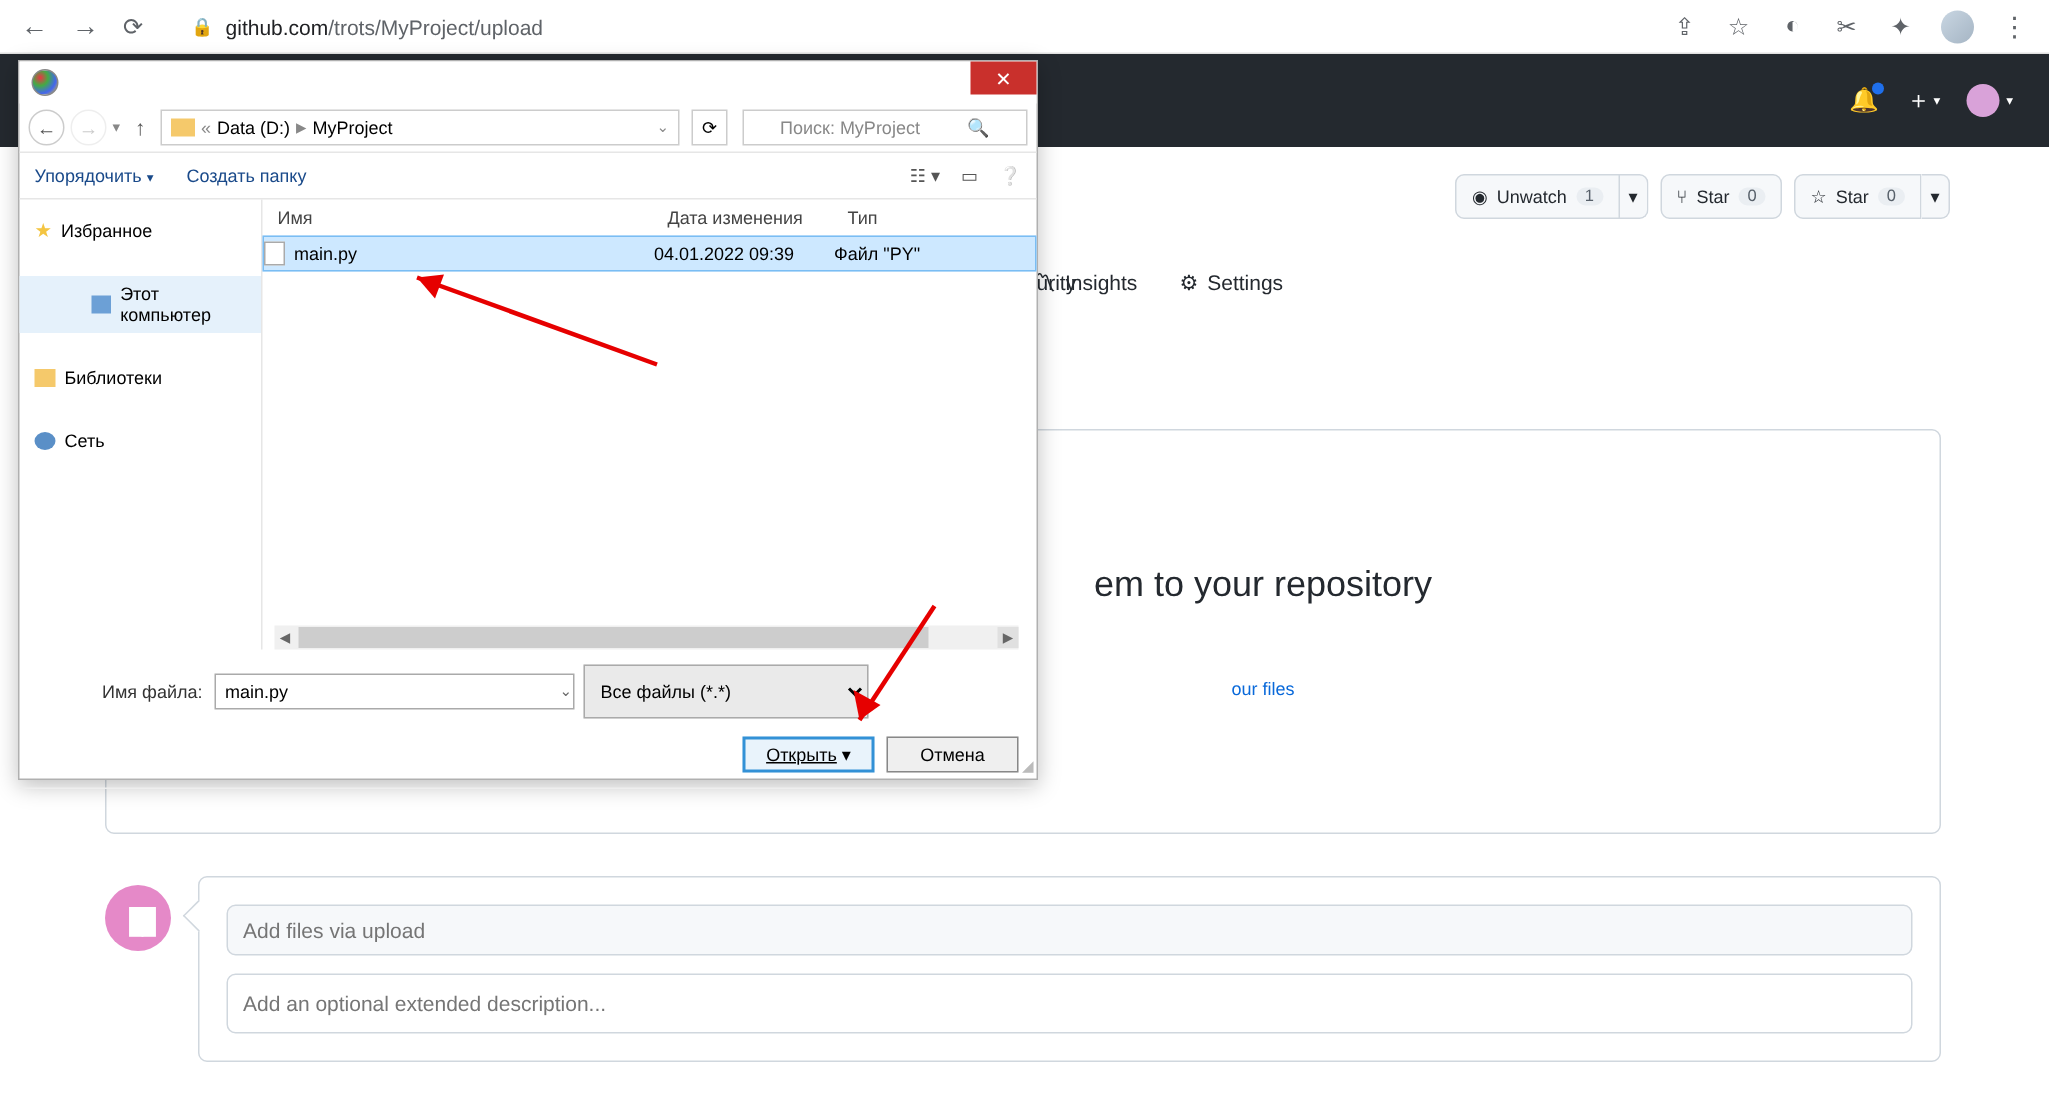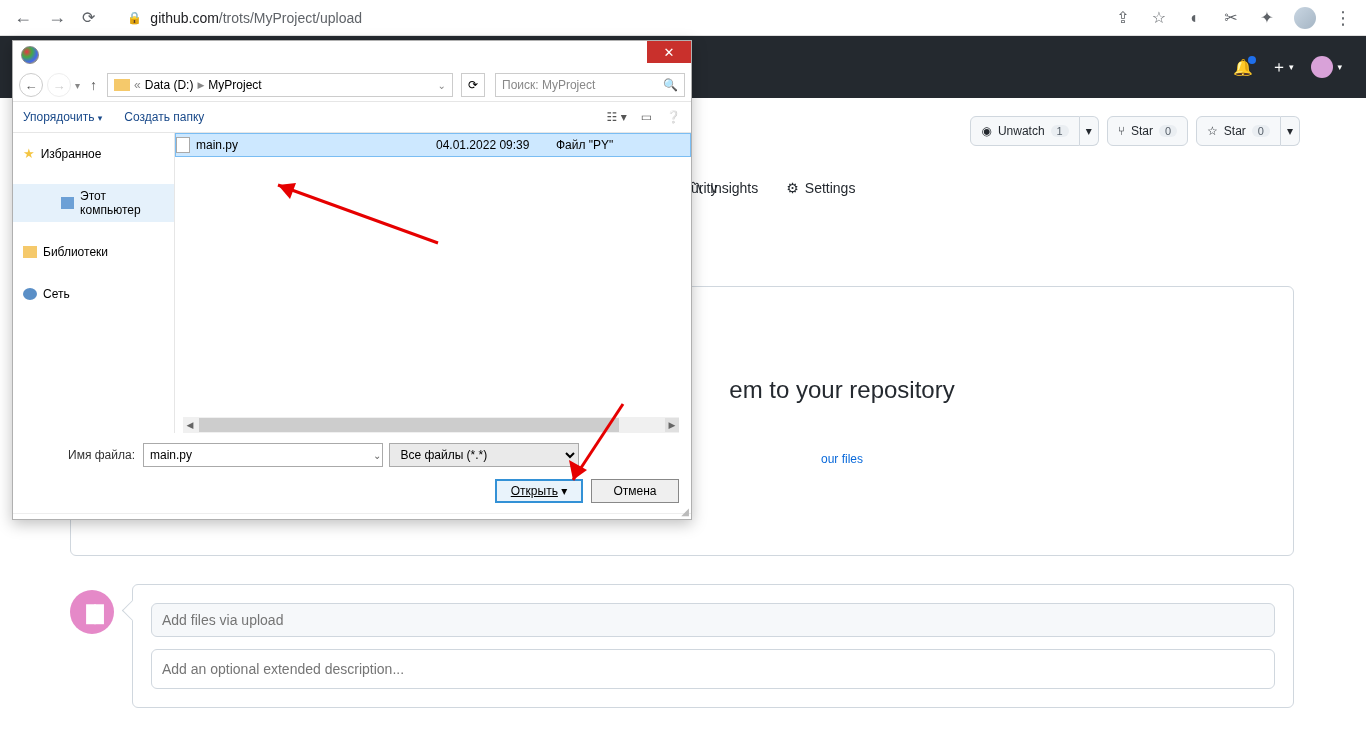--- a/index.html
+++ b/index.html
@@ -62,21 +62,21 @@
   .fd-title-text { flex:1; text-align:center; font-size:13px; color:#333;}
   .fd-close { position:absolute; right:0; top:0; width:44px; height:22px; background:#c9302c; color:#fff; display:flex;align-items:center;justify-content:center; font-size:13px; cursor:pointer;}
   .fd-nav { height:32px; display:flex; align-items:center; padding: 0 6px; gap:4px; }
   .fd-navbtn { width:24px;height:24px;border:1px solid #ccc;border-radius:50%;display:flex;align-items:center;justify-content:center;font-size:13px;color:#555;cursor:pointer;}
   .fd-navbtn.disabled{color:#ccc;border-color:#eee;}
   .fd-up{font-size:14px;color:#555;margin:0 6px;cursor:pointer;}
   .fd-path { flex:1; height:24px; border:1px solid #ccc; display:flex; align-items:center; font-size:12px; padding:0 6px; gap:4px; }
   .fd-path .sep{color:#888; font-size:9px;}
   .fd-folder-icon{width:16px;height:12px;background:#f5c96b;display:inline-block;position:relative;}
   .fd-refresh{width:24px;height:24px;border:1px solid #ccc;display:flex;align-items:center;justify-content:center;font-size:12px;margin-left:4px;cursor:pointer;}
-  .fd-search{width:190px;height:24px;border:1px solid #ccc;margin-left:6px;display:flex;align-items:center;padding:0 6px;font-size:12px;color:#888;justify-content:space-between;}
+  .fd-search{width:190px;height:24px;border:1px solid #ccc;margin-left:6px;display:flex;align-items:center;padding:0 24px;font-size:12px;color:#888;justify-content:space-between;}
   .fd-toolbar{height:32px;border-top:1px solid #e6e6e6;border-bottom:1px solid #e6e6e6;display:flex;align-items:center;padding:0 10px;font-size:12px;color:#1a4a8a;gap:22px;}
   .fd-toolbar .right{margin-left:auto;display:flex;gap:14px;color:#555;}
   .fd-body{display:flex;height:300px;}
   .fd-sidebar{width:162px;border-right:1px solid #e6e6e6;padding:8px 0;font-size:12px;}
   .fd-side-item{display:flex;align-items:center;gap:6px;padding:5px 10px;cursor:pointer;}
   .fd-side-item.sel{background:#e5f1fb;padding-left:48px;}
   .fd-star{color:#f4c542;font-size:13px;}
   .fd-pc{width:14px;height:12px;background:#6ca0d6;display:inline-block;}
   .fd-lib{width:14px;height:12px;background:#f5c96b;display:inline-block;}
   .fd-net{width:14px;height:12px;background:#5a8fc7;border-radius:50%;display:inline-block;}
@@ -88,21 +88,21 @@
   .fd-row .col-name{display:flex;align-items:center;gap:6px;}
   .fd-file-icon{width:14px;height:16px;background:#fff;border:1px solid #aaa;display:inline-block;}
   .fd-scroll{position:absolute;bottom:0;left:8px;right:12px;height:16px;background:#f0f0f0;display:flex;align-items:center;}
   .fd-scroll .thumb{height:14px;background:#cdcdcd;width:420px;margin-left:2px;}
   .fd-scroll .arrows{margin-left:auto;display:flex;gap:2px;}
   .fd-scroll .arrows span{width:14px;height:14px;background:#e0e0e0;display:flex;align-items:center;justify-content:center;font-size:9px;color:#666;}
   .fd-footer{padding:10px 12px;display:flex;flex-direction:column;gap:8px;border-bottom:1px solid #eee;}
   .fd-row-ft{display:flex;align-items:center;gap:8px;}
   .fd-label{font-size:12px;color:#333;}
   .fd-input{flex:1;height:24px;border:1px solid #aaa;font-size:12px;padding:0 6px;}
-  .fd-select{width:190px;height:24px;border:1px solid #aaa;font-size:12px;padding:0 6px;background:#eaeaea;}
+  .fd-select{width:190px;height:36px;border:1px solid #aaa;font-size:12px;padding:0 6px;background:#eaeaea;}
   .fd-buttons{display:flex;gap:8px;justify-content:flex-end;margin-top:4px;align-items:flex-end;}
   .fd-btn{width:88px;height:24px;border:1px solid #888;background:#efefef;font-size:12px;cursor:pointer;}
   .fd-btn.primary{border:2px solid #3391d6;background:#e9f3fb;}
   .fd-resize{position:absolute;right:2px;bottom:2px;font-size:10px;color:#bbb;}
   
   
   .arrow{position:absolute;pointer-events:none;}
 
   
   .url-bar { background: #fff; border-radius: 0; border: none; }
@@ -243,20 +243,25 @@
           <span class="fd-lib"></span>
           <span>Библиотеки</span>
         </div>
       <div style="height:18px;"></div>
       <div class="fd-side-item">
           <span class="fd-net"></span>
           <span>Сеть</span>
         </div>
     </div>
     <div class="fd-list">
+      <div class="fd-cols">
+        <div class="col-name">Имя</div>
+        <div class="col-date">Дата изменения</div>
+        <div class="col-type">Тип</div>
+      </div>
       <div class="fd-row">
         <div class="col-name">
             <span class="fd-file-icon"></span>
             <span>main.py</span>
           </div>
         <div class="col-date">04.01.2022 09:39</div>
         <div class="col-type">Файл "PY"</div>
       </div>
       <div class="fd-scroll">
         <span style="font-size:9px;color:#666;width:14px;text-align:center;">◀</span>

